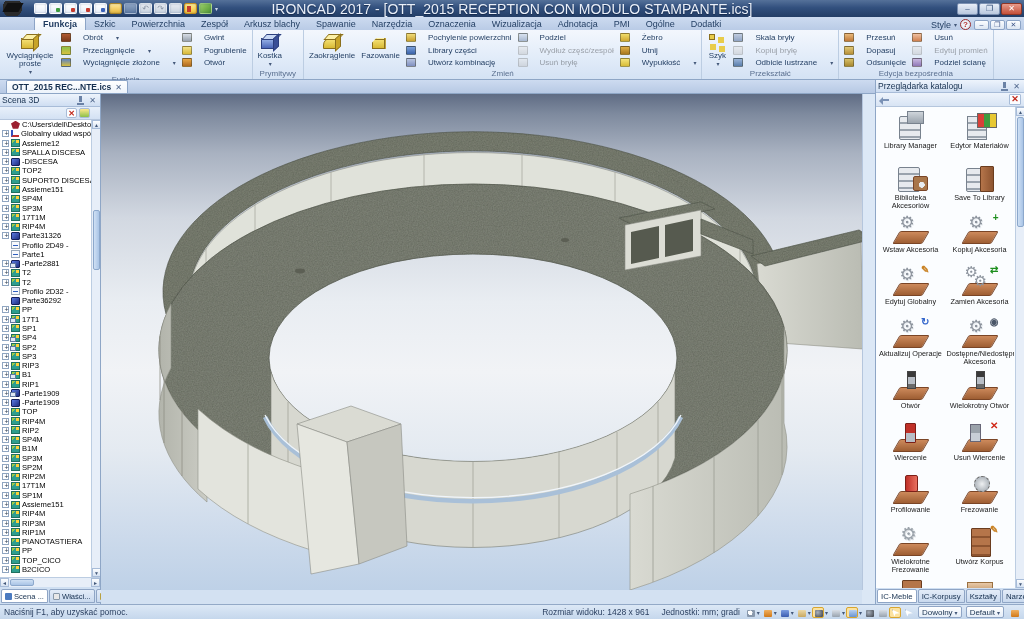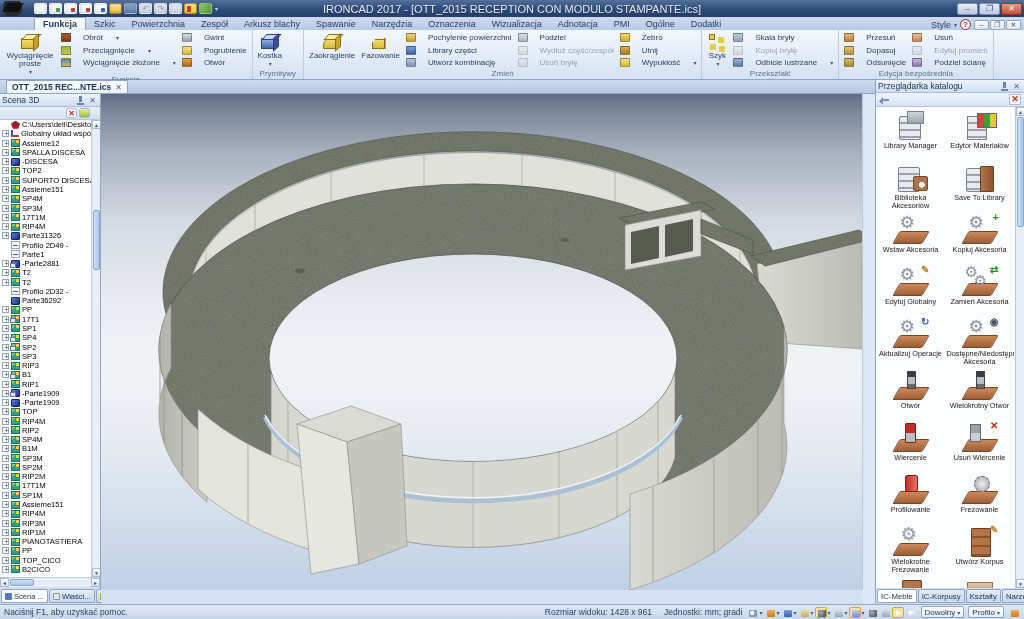--- a/index.html
+++ b/index.html
@@ -15,21 +15,21 @@
 .qi.doc{background:linear-gradient(#fff,#e8eef8)}
 .qi.mark-red::after{content:"";position:absolute;right:1px;bottom:1px;width:4px;height:4px;background:#c53b2e;border-radius:1px}
 .qi.mark-green::after{content:"";position:absolute;right:1px;bottom:1px;width:4px;height:4px;background:#3f9c3f;border-radius:1px}
 .qi.mark-blue::after{content:"";position:absolute;right:1px;bottom:1px;width:4px;height:4px;background:#3a62b8;border-radius:1px}
 .qi.folder{background:linear-gradient(#ffe79a,#e8b93e);border-color:#a8842a}
 .qi.floppy{background:linear-gradient(#8fa5c4,#5f7ba2)}
 .qi.gray{background:linear-gradient(#e8ecf2,#c8d2de);color:#8b97a8}
 .qi.translator{background:linear-gradient(#ffe98c,#f4c53a);border:1px solid #c89020}
 .qi.translator::after{content:"";position:absolute;left:2px;top:2px;width:4px;height:6px;background:#c53b2e}
 .qi.greencube{background:linear-gradient(135deg,#9cd06a,#4f9432)}
-#title-text{position:absolute;left:200px;right:200px;text-align:center;font-size:11px;color:#eaf0fa;white-space:nowrap;text-shadow:0 1px 1px #15294a}
+#title-text{position:absolute;left:200px;right:200px;text-align:center;font-size:14px;color:#eaf0fa;white-space:nowrap;text-shadow:0 1px 1px #15294a}
 #win-controls{margin-left:auto;display:flex;gap:1px;margin-right:2px}
 .wbtn{width:21px;height:12px;border:1px solid #7b90b2;border-radius:2px;background:linear-gradient(#e8eef8,#b9c8de);color:#2e4a75;font-size:8px;line-height:10px;text-align:center}
 .wbtn.close{background:linear-gradient(#e89a8a,#c4503a);color:#fff;border-color:#8e3626}
 
 
 #tabrow{position:absolute;left:0;top:17px;width:1024px;height:13px;background:linear-gradient(#cddbf0,#b9cbe6);display:flex;align-items:flex-end;padding-left:34px}
 .rtab{padding:1px 8px 1px;font-size:9px;color:#1e3a5f;white-space:nowrap}
 .rtab.active{background:linear-gradient(#ffffff,#eef4fb);border:1px solid #8ca4c6;border-bottom:none;border-radius:2px 2px 0 0;font-weight:bold}
 #tabrow-right{margin-left:auto;display:flex;align-items:center;gap:3px;padding-right:3px}
 #style-menu{font-size:9px;color:#1e3a5f}
@@ -980,19 +980,19 @@
       </span>
       <span class="sic">
         <span class="chip c-cursor"></span>
       </span>
     </div>
   <div class="ssel">
     <span>Dowolny</span>
       <span class="mini-dd">▾</span>
   </div>
   <div class="ssel">
-    <span>Profilo</span>
+    <span>Default</span>
       <span class="mini-dd">▾</span>
   </div>
   <span class="sic">
       <span class="chip c-orange"></span>
     </span>
 </div>
 
 </body></html>

